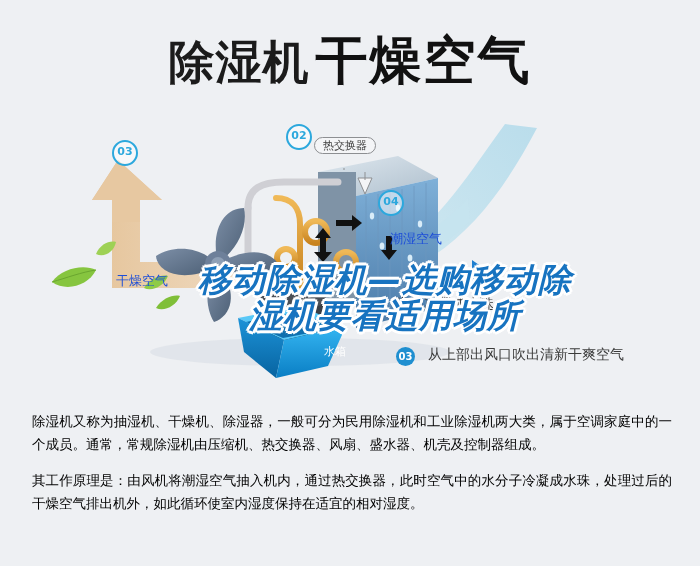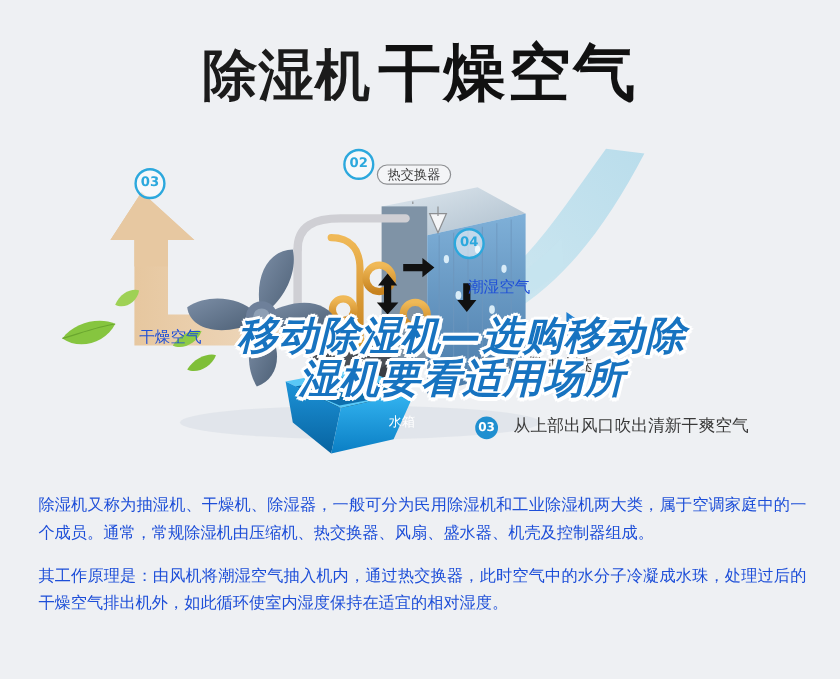--- a/index.html
+++ b/index.html
@@ -160,21 +160,21 @@
   
   .body-copy {
     position: absolute;
     left: 32px;
     top: 410px;
     width: 640px;
   }
   .para {
     font-size: 13.5px;
     line-height: 23px;
-    color: #1d4ed8;
+    color: #000000;
     margin: 0 0 13px 0;
     text-align: justify;
     font-family: "DejaVu Sans", "Liberation Sans", sans-serif;
   }
   .para:last-child { margin-bottom: 0; }
 </style>
 </head>
 <body>
 
 <div id="page">

